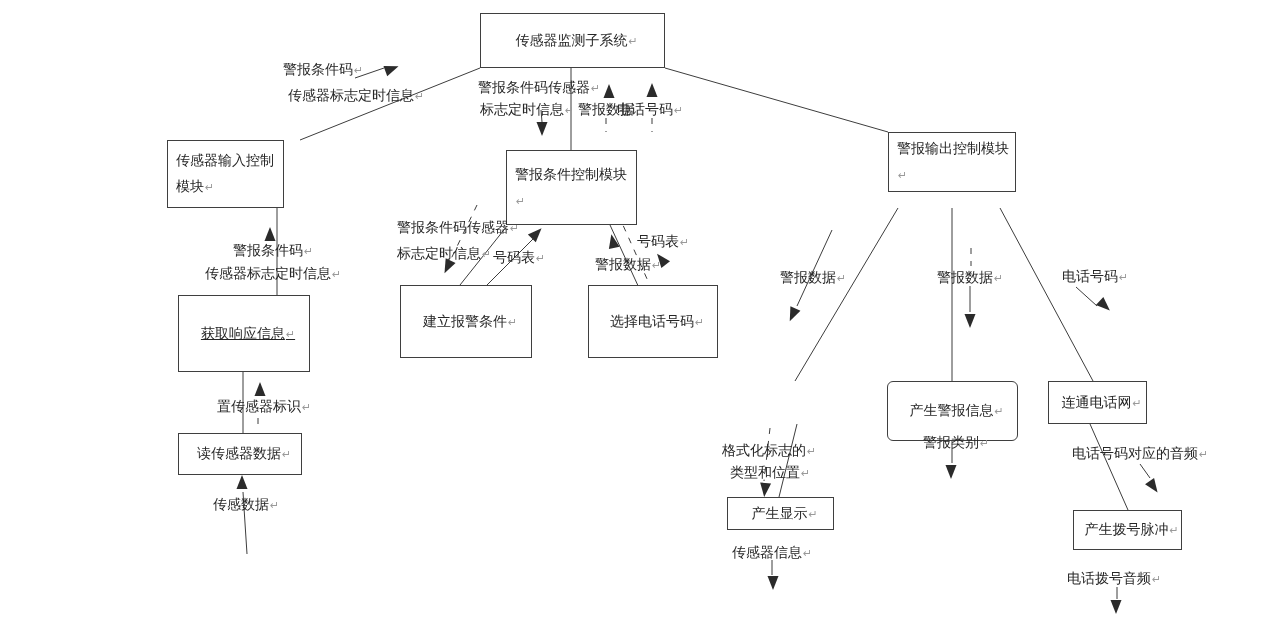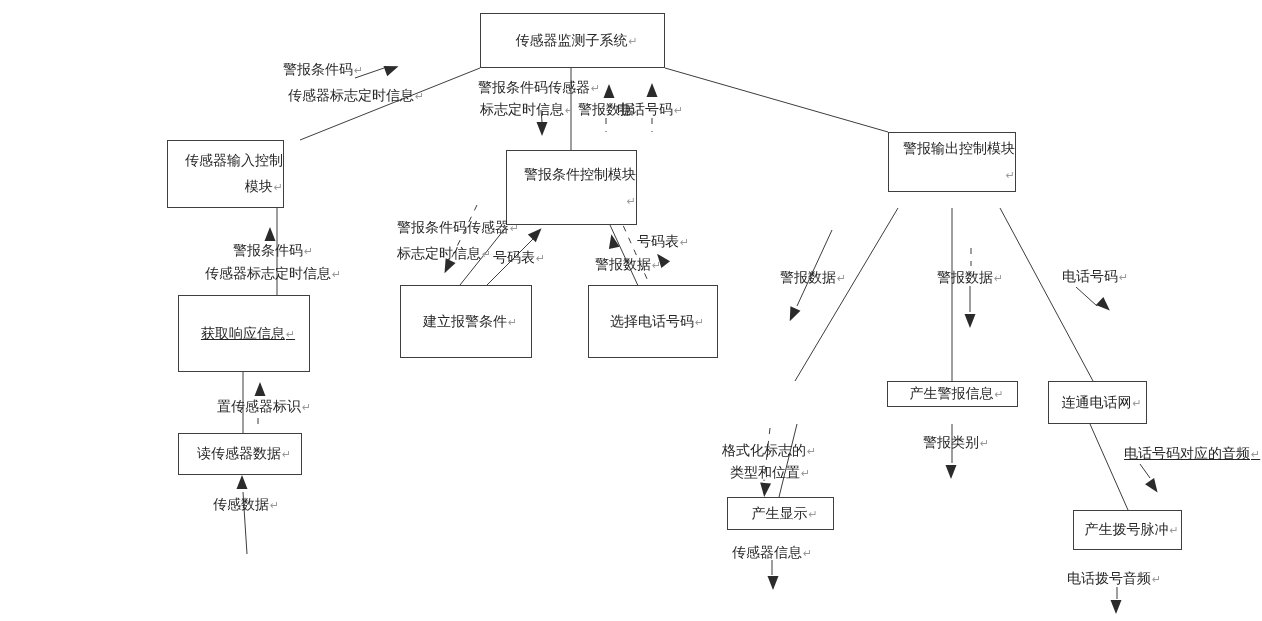--- a/index.html
+++ b/index.html
@@ -4,21 +4,21 @@
 <style>
   html,body{margin:0;padding:0;background:#ffffff;}
   body{width:1262px;height:621px;font-family:"DejaVu Sans","Liberation Sans",sans-serif;}
   #canvas{position:relative;width:1262px;height:621px;overflow:hidden;background:var(--bg,#fff);color:var(--text,#262626);}
   #lines-layer{position:absolute;left:0;top:0;width:1262px;height:621px;pointer-events:none;}
   #lines-layer line.solid{stroke:var(--line,#3d3d3d);stroke-width:1;}
   #lines-layer line.dashed{stroke:var(--line,#3d3d3d);stroke-width:1;stroke-dasharray:6 7;}
   #lines-layer polygon{fill:var(--arrow,#2b2b2b);}
   .node{position:absolute;box-sizing:border-box;border:1px solid var(--box-border,#3f3f3f);
         background:var(--box-bg,#fff);display:flex;align-items:center;justify-content:center;
-        text-align:right;font-size:14px;line-height:1.85;padding-left:8px;}
+        text-align:left;font-size:14px;line-height:1.85;padding-left:8px;}
   .flow-label{position:absolute;font-size:14px;line-height:16px;white-space:nowrap;}
   .ret{color:var(--mark,#9a9a9a);font-size:11px;margin-left:1px;}
 </style>
 </head>
 <body>
 
 <div id="canvas">
   <svg id="lines-layer" width="1262" height="621" viewBox="0 0 1262 621" xmlns="http://www.w3.org/2000/svg">
       <line x1="571" y1="68" x2="571" y2="150" class="solid"></line>
       <line x1="480" y1="68" x2="300" y2="140" class="solid"></line>
@@ -88,21 +88,21 @@
     </div>
     <div class="node" style="left: 178px; top: 433px; width: 124px; height: 42px;">
       <span class="txt">读传感器数据<span class="ret">↵</span></span>
     </div>
     <div class="node" style="left: 400px; top: 285px; width: 132px; height: 73px;">
       <span class="txt">建立报警条件<span class="ret">↵</span></span>
     </div>
     <div class="node" style="left: 588px; top: 285px; width: 130px; height: 73px;">
       <span class="txt">选择电话号码<span class="ret">↵</span></span>
     </div>
-    <div class="node" style="left: 887px; top: 381px; width: 131px; height: 26px;">
+    <div class="node" style="left: 887px; top: 381px; width: 131px; height: 60px; border-radius: 6px;">
       <span class="txt">产生警报信息<span class="ret">↵</span></span>
     </div>
     <div class="node" style="left: 1048px; top: 381px; width: 99px; height: 43px;">
       <span class="txt">连通电话网<span class="ret">↵</span></span>
     </div>
     <div class="node" style="left: 1073px; top: 510px; width: 109px; height: 40px;">
       <span class="txt">产生拨号脉冲<span class="ret">↵</span></span>
     </div>
     <div class="node" style="left: 727px; top: 497px; width: 107px; height: 33px;">
       <span class="txt">产生显示<span class="ret">↵</span></span>
@@ -121,16 +121,16 @@
     <div class="flow-label" style="left: 397px; top: 245px;"><span class="txt">标志定时信息<span class="ret">↵</span></span></div>
     <div class="flow-label" style="left: 493px; top: 249px;"><span class="txt">号码表<span class="ret">↵</span></span></div>
     <div class="flow-label" style="left: 637px; top: 233px;"><span class="txt">号码表<span class="ret">↵</span></span></div>
     <div class="flow-label" style="left: 595px; top: 256px;"><span class="txt">警报数据<span class="ret">↵</span></span></div>
     <div class="flow-label" style="left: 780px; top: 269px;"><span class="txt">警报数据<span class="ret">↵</span></span></div>
     <div class="flow-label" style="left: 937px; top: 269px;"><span class="txt">警报数据<span class="ret">↵</span></span></div>
     <div class="flow-label" style="left: 1062px; top: 268px;"><span class="txt">电话号码<span class="ret">↵</span></span></div>
     <div class="flow-label" style="left: 722px; top: 442px;"><span class="txt">格式化标志的<span class="ret">↵</span></span></div>
     <div class="flow-label" style="left: 730px; top: 464px;"><span class="txt">类型和位置<span class="ret">↵</span></span></div>
     <div class="flow-label" style="left: 923px; top: 434px; text-align: right;"><span class="txt">警报类别<span class="ret">↵</span></span></div>
-    <div class="flow-label" style="left: 1124px; top: 445px; text-decoration: underline;"><span class="txt">电话号码对应的音频<span class="ret">↵</span></span></div>
+    <div class="flow-label" style="left: 1072px; top: 445px;"><span class="txt">电话号码对应的音频<span class="ret">↵</span></span></div>
     <div class="flow-label" style="left: 732px; top: 544px;"><span class="txt">传感器信息<span class="ret">↵</span></span></div>
     <div class="flow-label" style="left: 1067px; top: 570px;"><span class="txt">电话拨号音频<span class="ret">↵</span></span></div>
   </div>
 
 </body></html>

